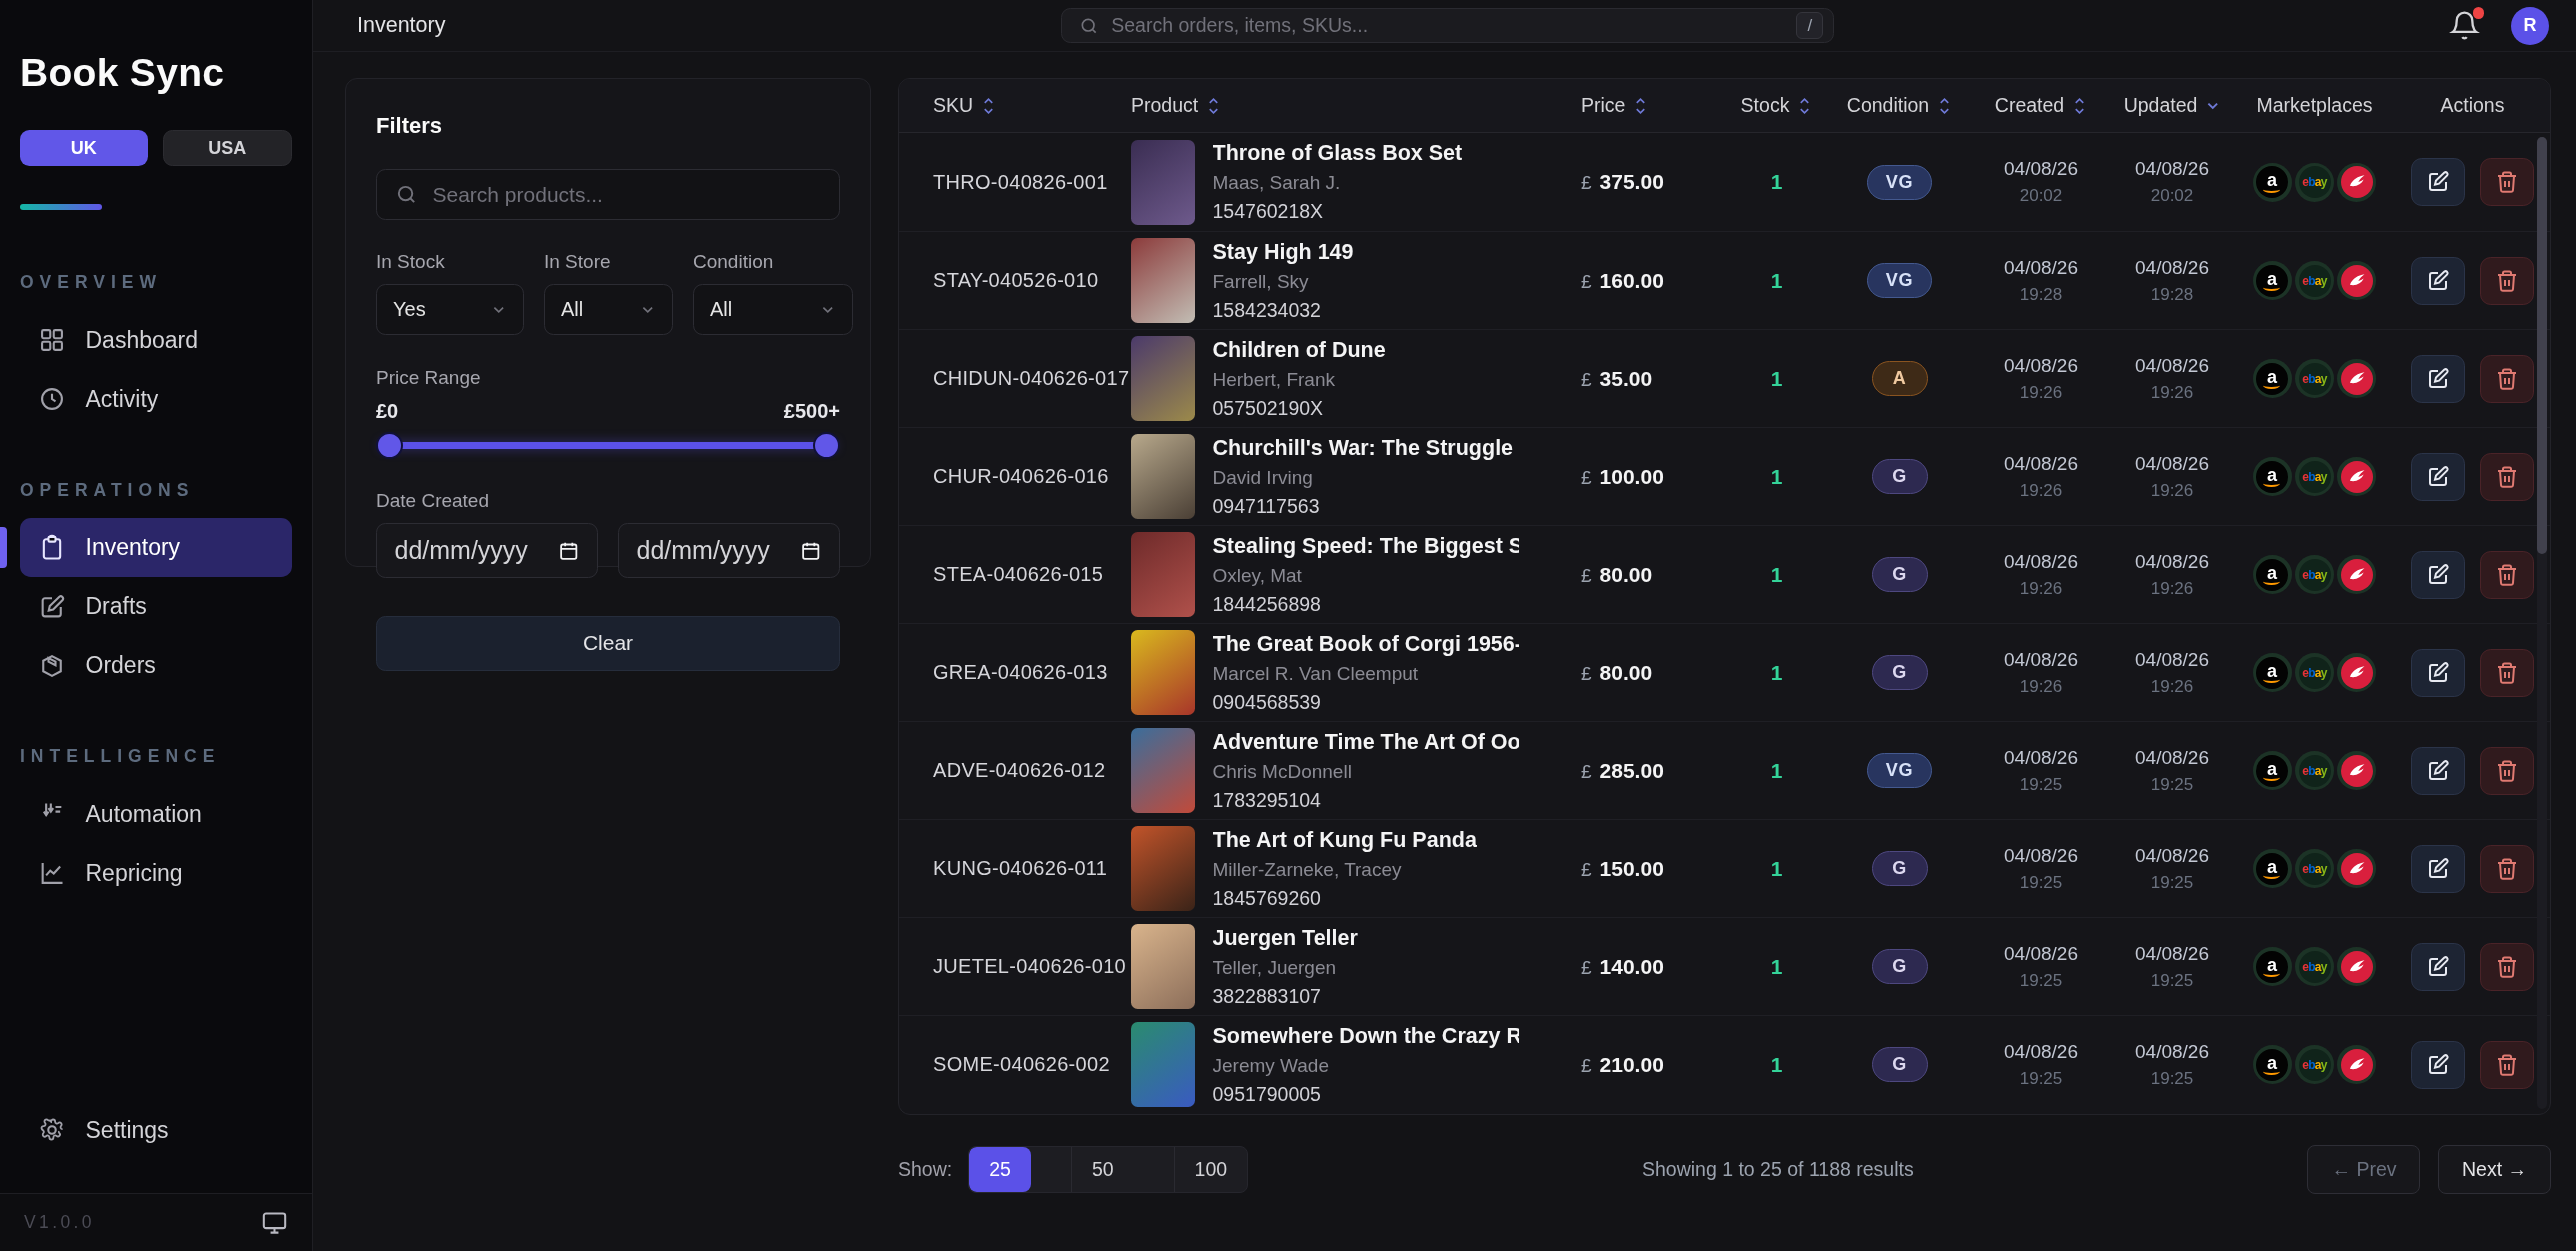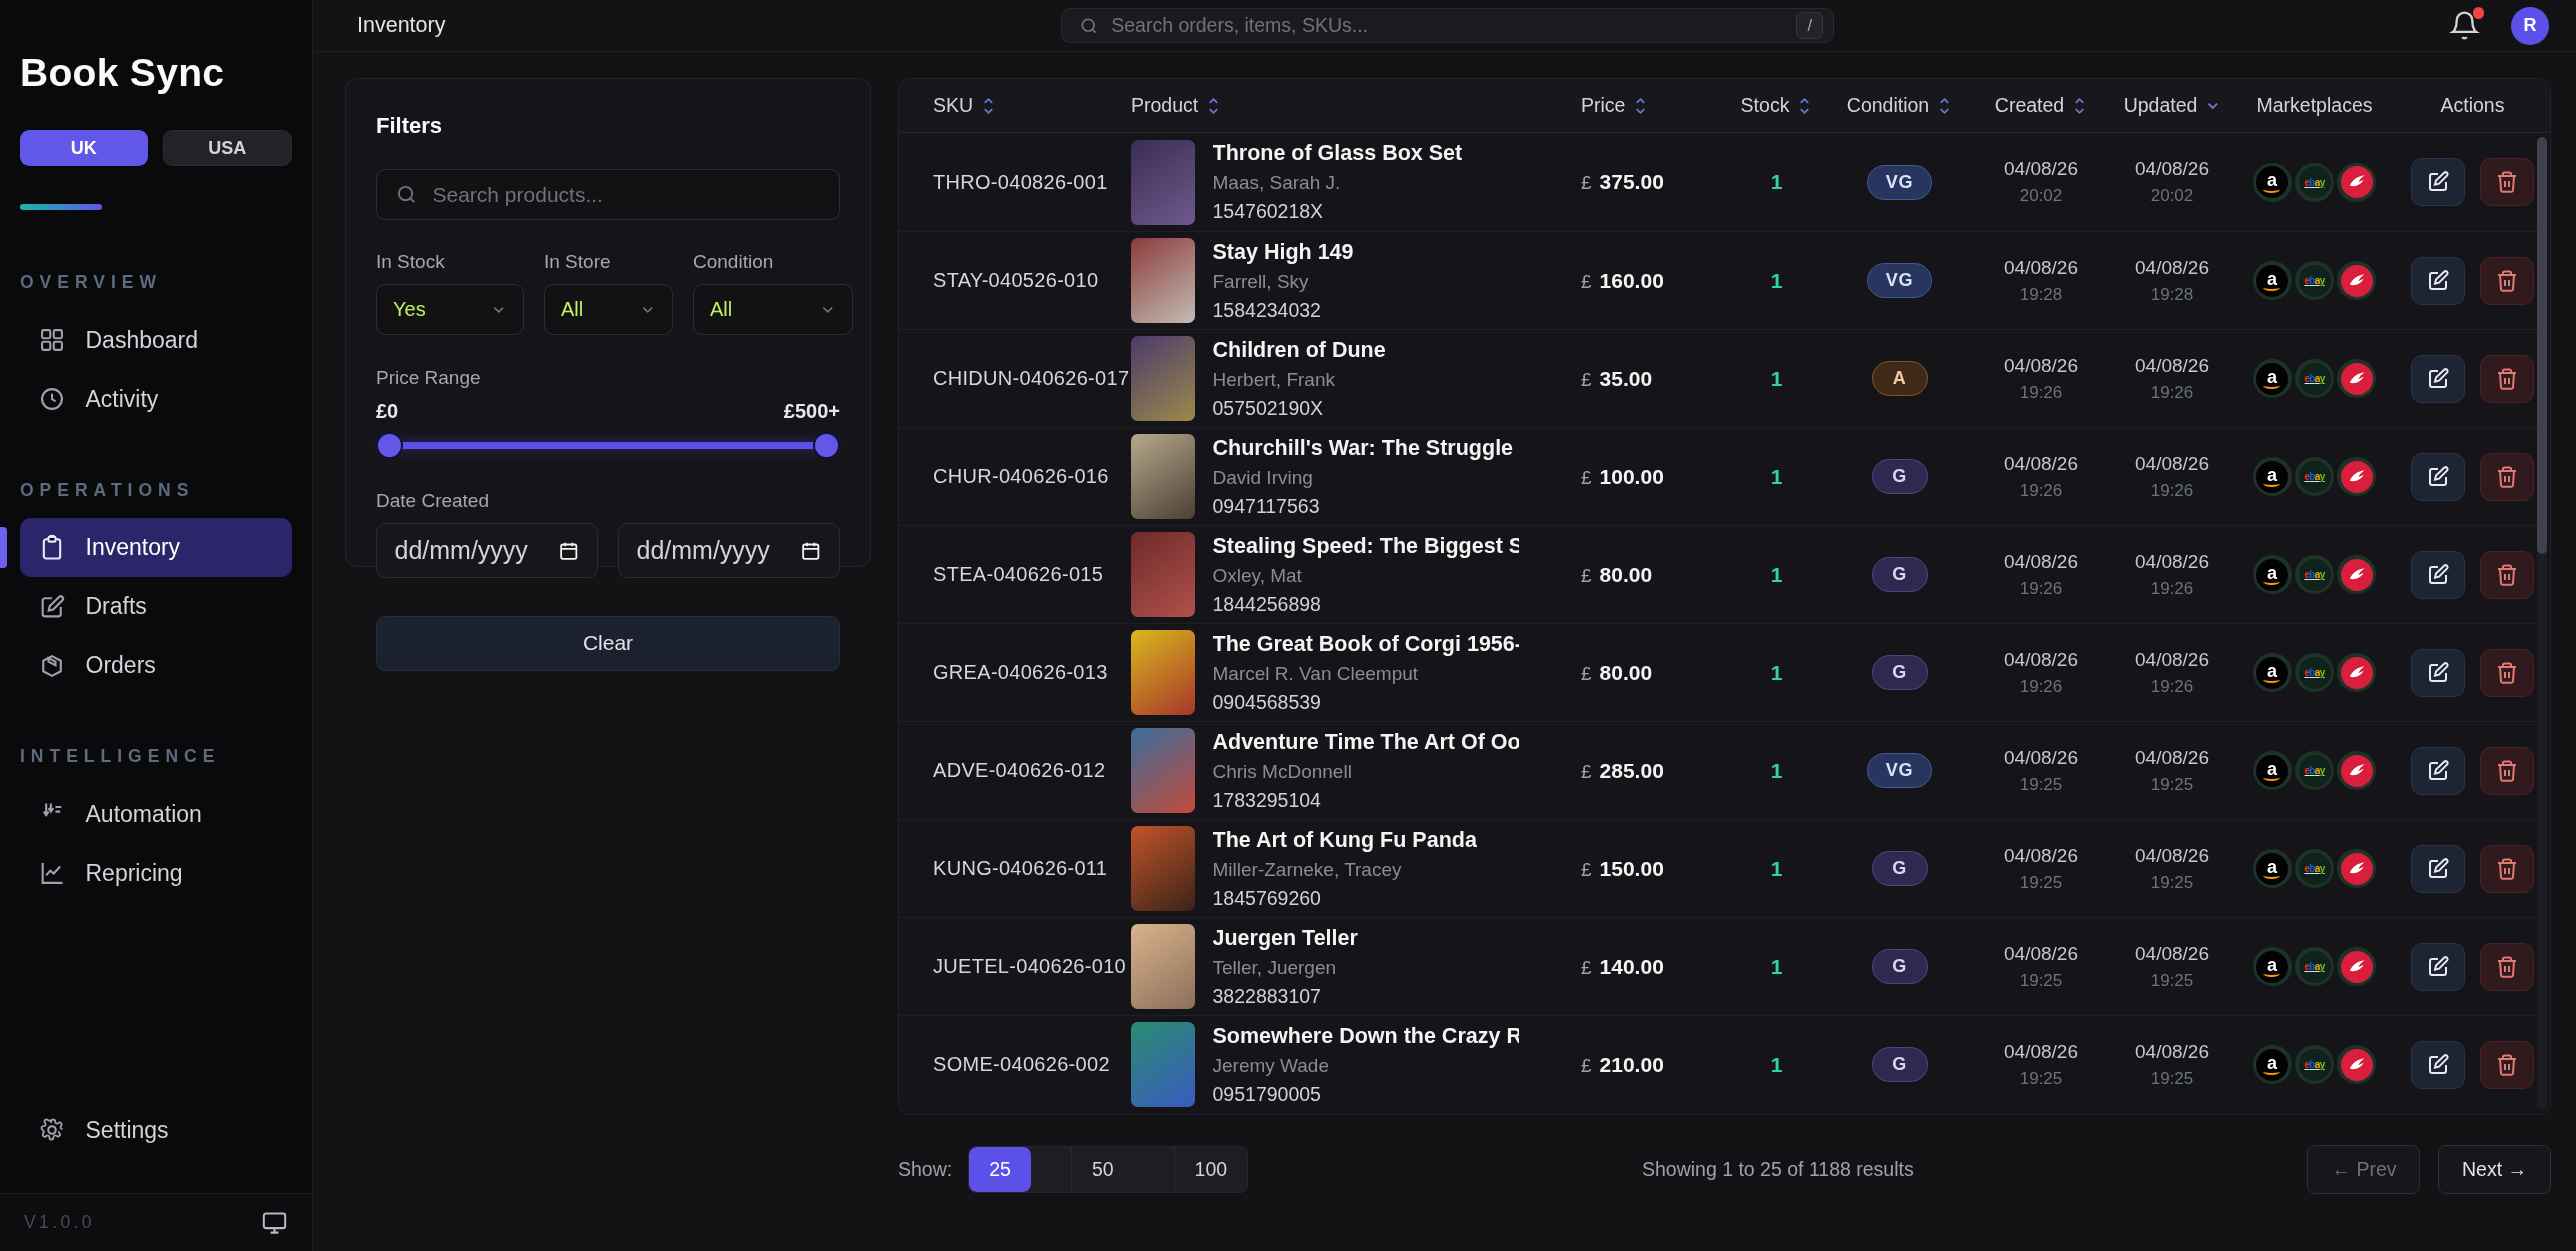--- a/index.html
+++ b/index.html
@@ -91,21 +91,21 @@
     border:0.7px solid #2c2c33; display:flex; align-items:center; gap:15px; padding:0 17.5px; cursor:text;
   }
   .f-search .mag { width:23px; height:23px; color:#71717a; }
   .f-search-ph { font-size:21px; color:#71717a; }
   .f-selects { display:grid; grid-template-columns:148px 129px 160px; gap:20px; margin-top:31px; }
   .f-label { font-size:19px; color:#a6a6ae; margin-bottom:10.8px; }
   .f-select {
     height:51px; border-radius:9.4px; background:#121215; border:0.7px solid #2c2c33;
     display:flex; align-items:center; justify-content:space-between; padding:0 16px; cursor:pointer;
   }
-  .f-select-val { font-size:20px; color:#bef264; }
+  .f-select-val { font-size:20px; color:#e5e5e5; }
   .chev { width:17.5px; height:17.5px; color:#71717a; }
   .price-label { margin-top:32px; }
   .price-row { display:flex; justify-content:space-between; margin-top:4px; }
   .price-min,.price-max { font-size:20px; color:#e8e8ec; font-weight:600; }
   .slider { position:relative; height:27px; margin-top:9.4px; }
   .slider-track { position:absolute; left:4px; right:4px; top:10px; height:7.4px; border-radius:4px; background:#5b51e8; box-shadow:0 0 12px rgba(91,81,232,.45); }
   .slider-thumb { position:absolute; top:0; width:27px; height:27px; border-radius:50%; background:#6157e8; border:2.7px solid #11113a; cursor:grab; }
   .slider-thumb.left { left:0; } .slider-thumb.right { right:0; }
   .date-label { margin-top:31px; }
   .date-row { display:grid; grid-template-columns:1fr 1fr; gap:20px; margin-top:10.8px; }
@@ -161,21 +161,21 @@
   .ddate { font-size:19px; color:#c3c8d4; }
   .dtime { font-size:17px; color:#6b7280; }
   .cell-mp { display:flex; justify-content:center; gap:3.4px; }
   .mp { width:39px; height:39px; border-radius:50%; background:#1c3326; display:flex; align-items:center; justify-content:center; cursor:pointer; }
   .mp-inner { width:32px; height:32px; border-radius:50%; display:flex; align-items:center; justify-content:center; position:relative; overflow:hidden; }
   .mp.amazon .mp-inner { background:#030303; }
   .mp.amazon .a-letter { color:#fff; font-size:18px; font-weight:700; line-height:1; margin-top:-4px; }
   .mp.amazon .a-smile { position:absolute; bottom:5.4px; left:6.7px; width:17.5px; height:7.4px;
     border-bottom:2.7px solid #ff9900; border-radius:50%; }
   .mp.ebay .mp-inner { background:#10231a; }
-  .ebay-txt { font-size:10px; font-weight:700; letter-spacing:-0.7px;text-decoration:underline; }
+  .ebay-txt { font-size:12px; font-weight:700; letter-spacing:-0.7px; }
   .ebay-txt .e{color:#e53238;} .ebay-txt .b{color:#0064d2;} .ebay-txt .a{color:#f5af02;} .ebay-txt .y{color:#86b817;}
   .mp.bird .mp-inner { background:#d91f3d; }
   .mp.bird svg { width:20px; height:20px; fill:#fff; }
   .cell-actions { display:flex; justify-content:center; gap:15px; }
   .act-btn { width:54px; height:48px; border-radius:10.8px; display:flex; align-items:center; justify-content:center; cursor:pointer; border:0.7px solid transparent; }
   .act-btn.edit { background:#1d2433; border-color:#2b3449; }
   .act-btn.edit svg { width:24px; height:24px; color:#e8eaf2; }
   .act-btn.del { background:#301a1d; border-color:#4a2328; }
   .act-btn.del svg { width:24px; height:24px; color:#e07a72; }
   .vscroll { position:absolute; top:58px; bottom:5.4px; right:3.4px; width:10px; border-radius:5.4px; background:#1c1c22; }

